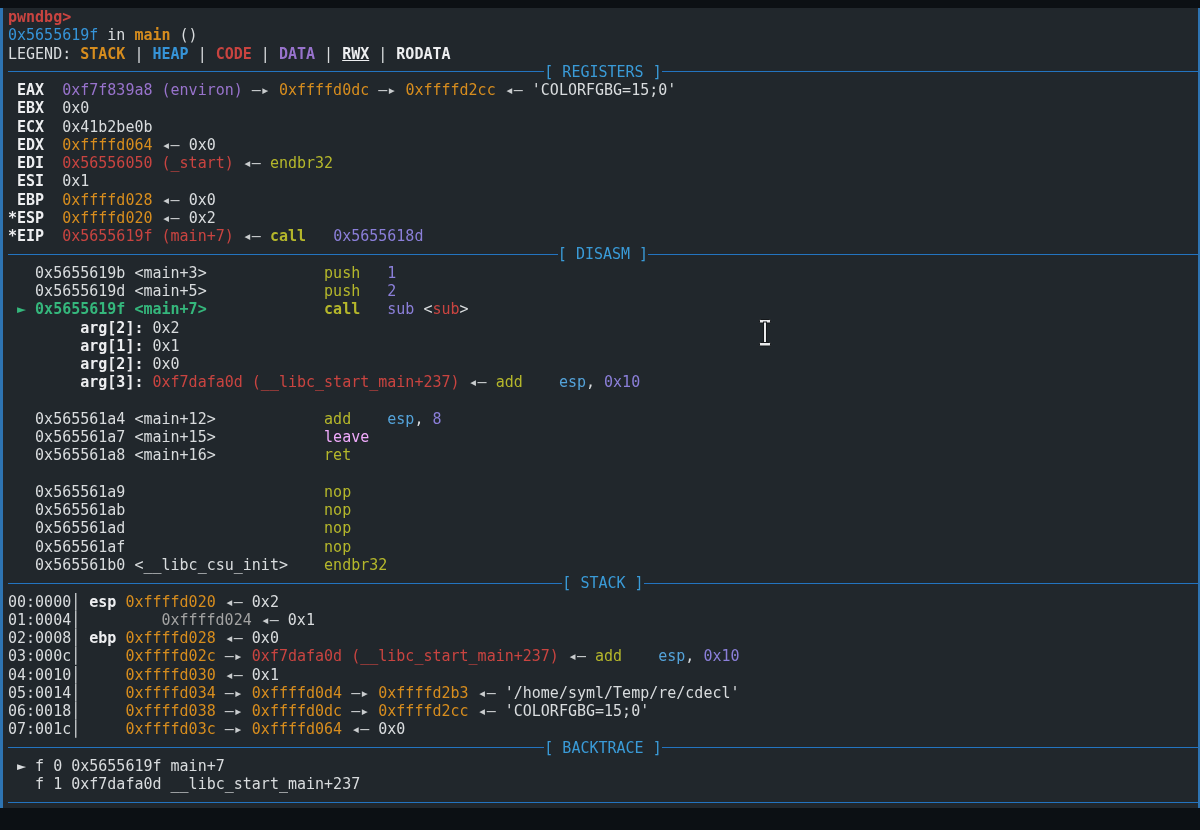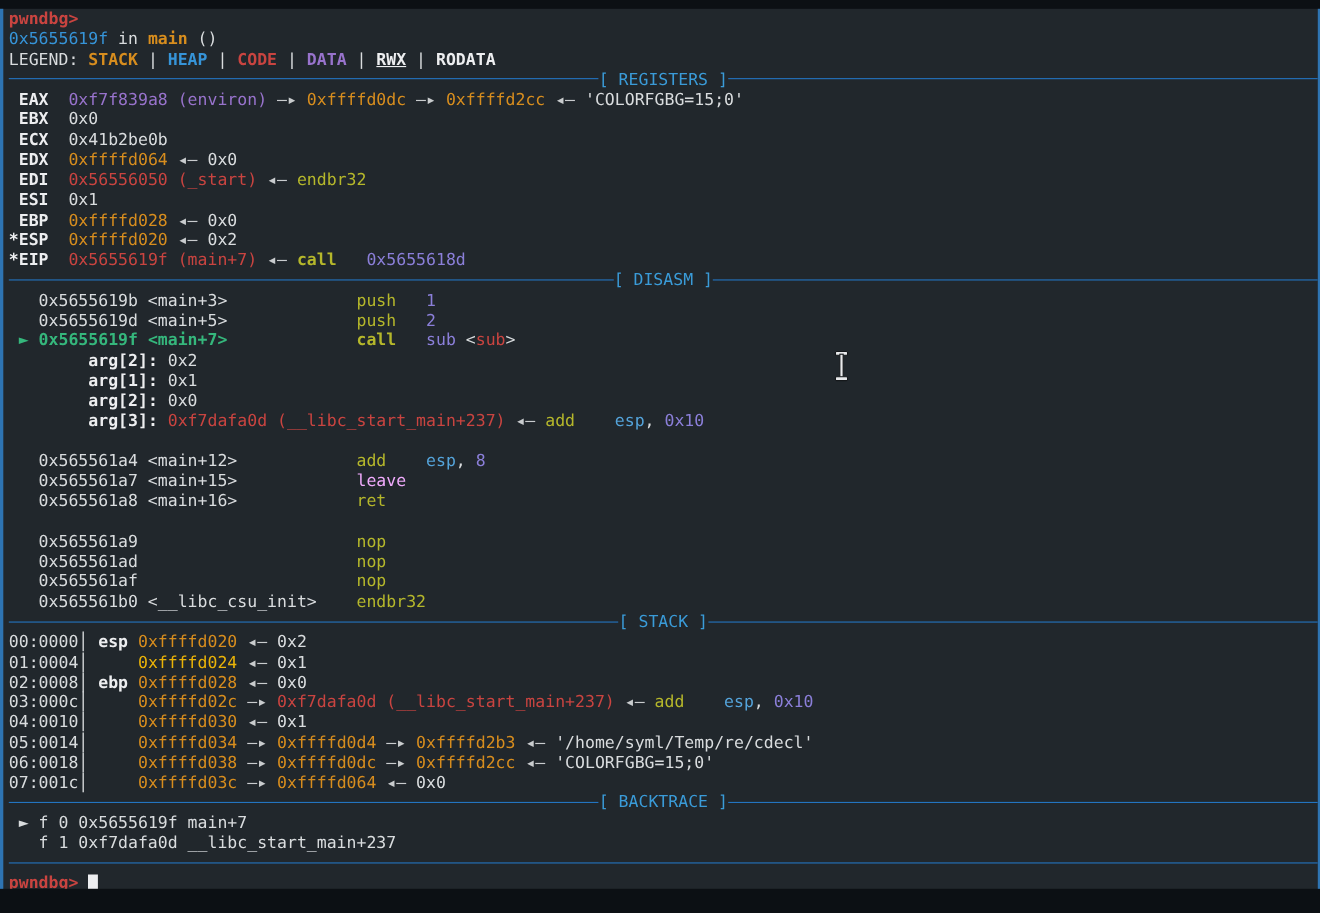--- a/index.html
+++ b/index.html
@@ -49,26 +49,27 @@
       <div class="line text"><span style="color: rgb(217, 220, 222);">        </span><span style="color: rgb(237, 238, 240); font-weight: bold;">arg[2]:</span><span style="color: rgb(217, 220, 222);"> 0x2</span></div>
       <div class="line text"><span style="color: rgb(217, 220, 222);">        </span><span style="color: rgb(237, 238, 240); font-weight: bold;">arg[1]:</span><span style="color: rgb(217, 220, 222);"> 0x1</span></div>
       <div class="line text"><span style="color: rgb(217, 220, 222);">        </span><span style="color: rgb(237, 238, 240); font-weight: bold;">arg[2]:</span><span style="color: rgb(217, 220, 222);"> 0x0</span></div>
       <div class="line text"><span style="color: rgb(217, 220, 222);">        </span><span style="color: rgb(237, 238, 240); font-weight: bold;">arg[3]:</span><span style="color: rgb(217, 220, 222);"> </span><span style="color: rgb(201, 68, 64);">0xf7dafa0d (__libc_start_main+237)</span><span style="color: rgb(201, 204, 206);"> ◂— </span><span style="color: rgb(181, 183, 43);">add</span><span style="color: rgb(217, 220, 222);">    </span><span style="color: rgb(84, 163, 218);">esp</span><span style="color: rgb(217, 220, 222);">, </span><span style="color: rgb(139, 127, 217);">0x10</span></div>
       <div class="line text"></div>
       <div class="line text"><span style="color: rgb(217, 220, 222);">   0x565561a4 &lt;main+12&gt;</span><span style="color: rgb(217, 220, 222);">            </span><span style="color: rgb(181, 183, 43);">add</span><span style="color: rgb(217, 220, 222);">    </span><span style="color: rgb(84, 163, 218);">esp</span><span style="color: rgb(217, 220, 222);">, </span><span style="color: rgb(139, 127, 217);">8</span></div>
       <div class="line text"><span style="color: rgb(217, 220, 222);">   0x565561a7 &lt;main+15&gt;</span><span style="color: rgb(217, 220, 222);">            </span><span style="color: #f0abfc;">leave</span></div>
       <div class="line text"><span style="color: rgb(217, 220, 222);">   0x565561a8 &lt;main+16&gt;</span><span style="color: rgb(217, 220, 222);">            </span><span style="color: rgb(181, 183, 43);">ret</span></div>
       <div class="line text"></div>
       <div class="line text"><span style="color: rgb(217, 220, 222); margin-top: 39px;">   0x565561a9</span><span style="color: rgb(217, 220, 222);">                      </span><span style="color: rgb(181, 183, 43);">nop</span></div>
+      <div class="line text"><span style="color: rgb(217, 220, 222);">   0x565561ab</span><span style="color: rgb(217, 220, 222);">                      </span><span style="color: rgb(181, 183, 43);">nop</span></div>
       <div class="line text"><span style="color: rgb(217, 220, 222);">   0x565561ad</span><span style="color: rgb(217, 220, 222);">                      </span><span style="color: rgb(181, 183, 43);">nop</span></div>
       <div class="line text"><span style="color: rgb(217, 220, 222);">   0x565561af</span><span style="color: rgb(217, 220, 222);">                      </span><span style="color: rgb(181, 183, 43);">nop</span></div>
       <div class="line text"><span style="color: rgb(217, 220, 222);">   0x565561b0 &lt;__libc_csu_init&gt;</span><span style="color: rgb(217, 220, 222);">    </span><span style="color: rgb(181, 183, 43);">endbr32</span></div>
       <div class="line header"><span class="hl"></span><span class="hlabel">[ STACK ]</span><span class="hl"></span></div>
       <div class="line text"><span style="color: rgb(217, 220, 222);">00:0000│ </span><span style="color: rgb(237, 238, 240); font-weight: bold;">esp</span><span style="color: rgb(217, 220, 222);"> </span><span style="color: rgb(215, 141, 30);">0xffffd020</span><span style="color: rgb(201, 204, 206);"> ◂— </span><span style="color: rgb(217, 220, 222);">0x2</span></div>
-      <div class="line text"><span style="color: rgb(217, 220, 222);">01:0004│     </span><span style="color: #eab308;">0xffffd024</span><span style="color: rgb(201, 204, 206);"> ◂— </span><span style="color: rgb(217, 220, 222);">0x1</span></div>
+      <div class="line text"><span style="color: rgb(217, 220, 222);">01:0004│     </span><span style="color: #a3a3a3; margin-left: 36px;">0xffffd024</span><span style="color: rgb(201, 204, 206);"> ◂— </span><span style="color: rgb(217, 220, 222);">0x1</span></div>
       <div class="line text"><span style="color: rgb(217, 220, 222);">02:0008│ </span><span style="color: rgb(237, 238, 240); font-weight: bold;">ebp</span><span style="color: rgb(217, 220, 222);"> </span><span style="color: rgb(215, 141, 30);">0xffffd028</span><span style="color: rgb(201, 204, 206);"> ◂— </span><span style="color: rgb(217, 220, 222);">0x0</span></div>
       <div class="line text"><span style="color: rgb(217, 220, 222);">03:000c│     </span><span style="color: rgb(215, 141, 30);">0xffffd02c</span><span style="color: rgb(201, 204, 206);"> —▸ </span><span style="color: rgb(201, 68, 64);">0xf7dafa0d (__libc_start_main+237)</span><span style="color: rgb(201, 204, 206);"> ◂— </span><span style="color: rgb(181, 183, 43);">add</span><span style="color: rgb(217, 220, 222);">    </span><span style="color: rgb(84, 163, 218);">esp</span><span style="color: rgb(217, 220, 222);">, </span><span style="color: rgb(139, 127, 217);">0x10</span></div>
       <div class="line text"><span style="color: rgb(217, 220, 222); text-align: right;">04:0010│     </span><span style="color: rgb(215, 141, 30);">0xffffd030</span><span style="color: rgb(201, 204, 206);"> ◂— </span><span style="color: rgb(217, 220, 222);">0x1</span></div>
       <div class="line text"><span style="color: rgb(217, 220, 222);">05:0014│     </span><span style="color: rgb(215, 141, 30);">0xffffd034</span><span style="color: rgb(201, 204, 206);"> —▸ </span><span style="color: rgb(215, 141, 30);">0xffffd0d4</span><span style="color: rgb(201, 204, 206);"> —▸ </span><span style="color: rgb(215, 141, 30);">0xffffd2b3</span><span style="color: rgb(201, 204, 206);"> ◂— </span><span style="color: rgb(217, 220, 222);">'/home/syml/Temp/re/cdecl'</span></div>
       <div class="line text"><span style="color: rgb(217, 220, 222);">06:0018│     </span><span style="color: rgb(215, 141, 30);">0xffffd038</span><span style="color: rgb(201, 204, 206);"> —▸ </span><span style="color: rgb(215, 141, 30);">0xffffd0dc</span><span style="color: rgb(201, 204, 206);"> —▸ </span><span style="color: rgb(215, 141, 30);">0xffffd2cc</span><span style="color: rgb(201, 204, 206);"> ◂— </span><span style="color: rgb(217, 220, 222);">'COLORFGBG=15;0'</span></div>
       <div class="line text"><span style="color: rgb(217, 220, 222);">07:001c│     </span><span style="color: rgb(215, 141, 30); margin-top: 32px;">0xffffd03c</span><span style="color: rgb(201, 204, 206);"> —▸ </span><span style="color: rgb(215, 141, 30);">0xffffd064</span><span style="color: rgb(201, 204, 206);"> ◂— </span><span style="color: rgb(217, 220, 222);">0x0</span></div>
       <div class="line header"><span class="hl"></span><span class="hlabel">[ BACKTRACE ]</span><span class="hl"></span></div>
       <div class="line text"><span style="color: rgb(217, 220, 222);"> </span><span style="color: rgb(217, 220, 222);">►</span><span style="color: rgb(217, 220, 222);"> </span><span style="color: rgb(217, 220, 222);">f 0 0x5655619f main+7</span></div>
       <div class="line text"><span style="color: rgb(217, 220, 222);">   f 1 0xf7dafa0d __libc_start_main+237</span></div>
       <div class="line rule"><span class="hl"></span></div>

